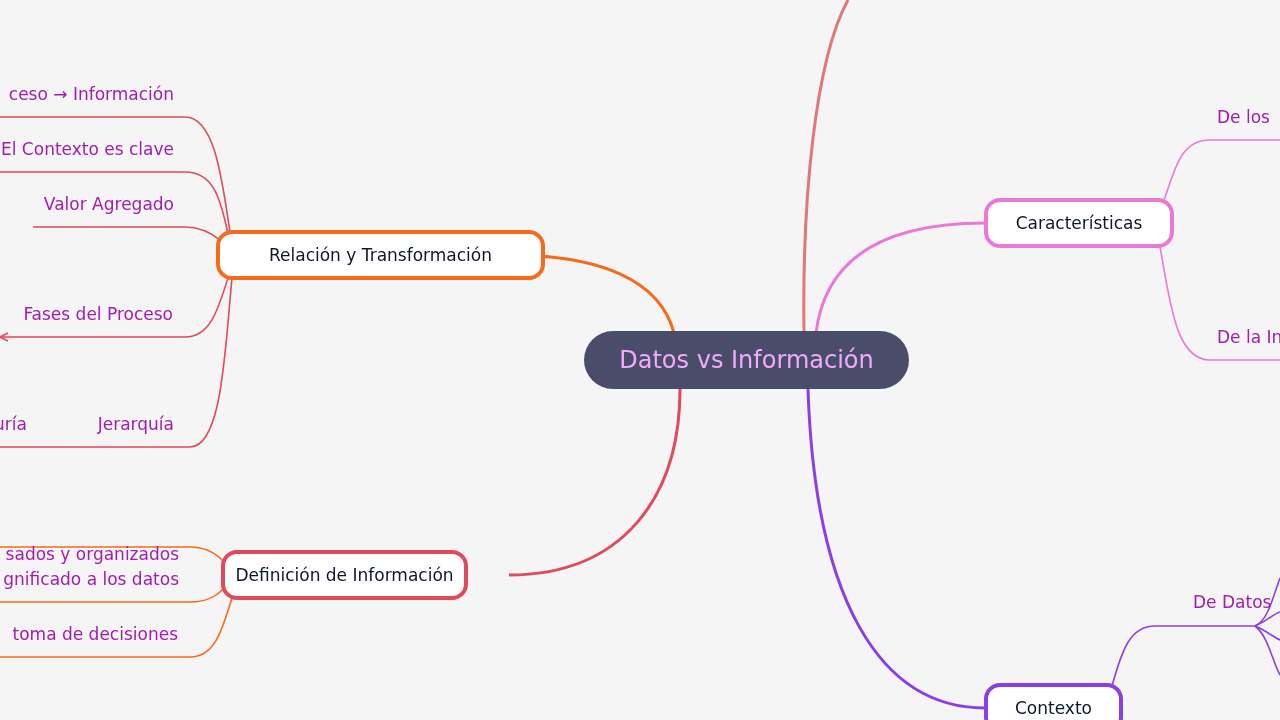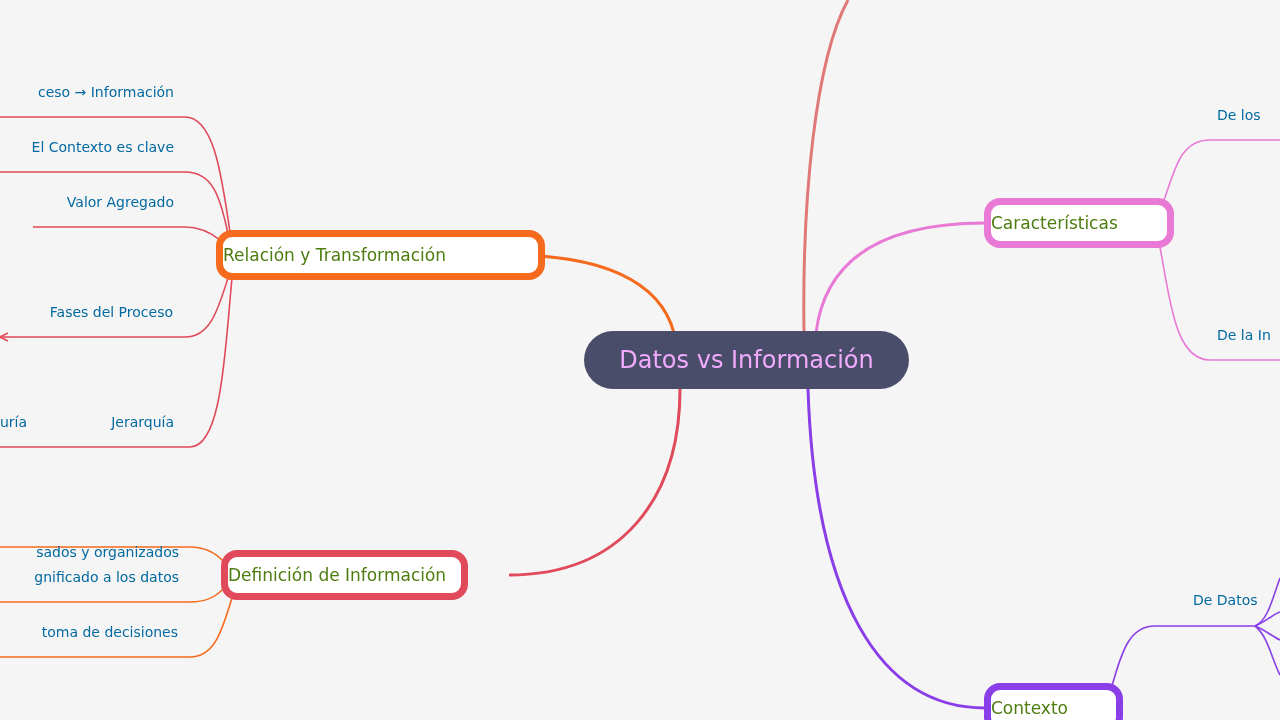--- a/index.html
+++ b/index.html
@@ -8,40 +8,40 @@
       background: #f5f5f5;
       font-family: "DejaVu Sans", sans-serif;
       position: relative;
     }
     svg.edges { position: absolute; left: 0; top: 0; width: 1280px; height: 720px; }
     .node {
       position: absolute;
       box-sizing: border-box;
       background: #ffffff;
       border-radius: 16px;
-      border: 7px solid #ef4444;
-      display: flex; align-items: center; justify-content: flex-start;
-      color: #4d7c0f;
+      border: 4px solid #ef4444;
+      display: flex; align-items: center; justify-content: center;
+      color: #0f172a;
       font-size: 17px;
       white-space: nowrap;
     }
     .root {
       position: absolute;
       left: 584px; top: 331px; width: 325px; height: 58px;
       background: #4a4d6a;
       border-radius: 29px;
       color: #f0abfc;
       font-size: 24px;
       display: flex; align-items: center; justify-content: center;
       white-space: nowrap;
     }
     .leaf {
       position: absolute;
-      font-size: 14px;
-      color: #0369a1;
+      font-size: 17px;
+      color: #a21caf;
       white-space: nowrap;
     }
   </style>
 </head>
 <body>
 
 <svg class="edges" viewBox="0 0 1280 720">
 
   <path d="M674,333 C660,280 600,255 509,255" stroke="#f56a1c" stroke-width="3" fill="none"></path>
   <path d="M680,389 C680,500 620,575 509,575" stroke="#e04a5a" stroke-width="3" fill="none"></path>

